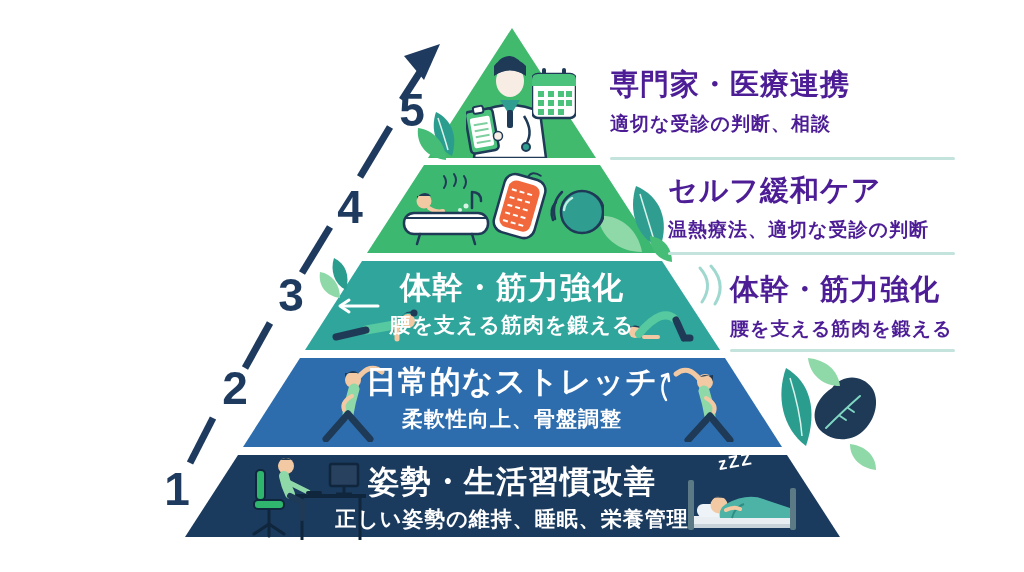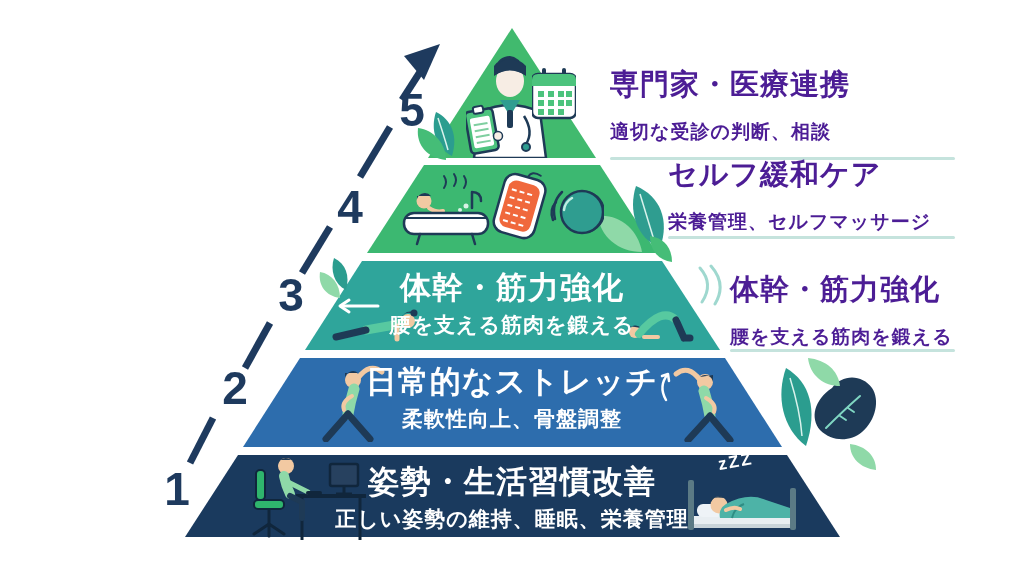--- a/index.html
+++ b/index.html
@@ -8,21 +8,21 @@
   .band{position:absolute;z-index:1;}
   .icon{position:absolute;z-index:3;}
   .leaf{position:absolute;z-index:2;}
   .num{position:absolute;z-index:3;width:44px;text-align:center;
        font-size:46px;font-weight:800;color:#1e3a5e;line-height:50px;}
   .lvl-text{position:absolute;z-index:4;left:212px;width:600px;text-align:center;color:#ffffff;}
   .lvl-title{font-size:31px;font-weight:800;letter-spacing:1px;line-height:1.05;}
   .lvl-sub{font-size:21px;font-weight:700;margin-top:6px;letter-spacing:1px;}
   .ann{position:absolute;z-index:4;color:#4c1d95;}
   .ann-title{font-size:29px;font-weight:800;line-height:1.0;letter-spacing:1px;}
-  .ann-sub{font-size:19px;font-weight:700;margin-top:20px;letter-spacing:1px;}
+  .ann-sub{font-size:19px;font-weight:700;margin-top:12px;letter-spacing:1px;}
   .ann-divider{position:absolute;left:0;right:0;height:3px;background:#c5e3dd;border-radius:2px;}
   .zzz{position:absolute;z-index:4;color:#ffffff;font-weight:800;font-size:17px;
        letter-spacing:2px;transform:rotate(-10deg);}
   svg{display:block;}
 </style>
 </head>
 <body>
 
 <div class="canvas">
 
@@ -257,23 +257,23 @@
   <div class="lvl-text" style="top:466px">
     <div class="lvl-title">姿勢・生活習慣改善</div>
     <div class="lvl-sub">正しい姿勢の維持、睡眠、栄養管理</div>
   </div>
 
   <div class="ann" style="left:610px;top:70px;width:345px;height:92px">
     <div class="ann-title">専門家・医療連携</div>
     <div class="ann-sub">適切な受診の判断、相談</div>
     <div class="ann-divider" style="top:87px"></div>
   </div>
-  <div class="ann" style="left:668px;top:160px;width:287px;height:82px">
+  <div class="ann" style="left:668px;top:176px;width:287px;height:82px">
     <div class="ann-title">セルフ緩和ケア</div>
-    <div class="ann-sub">栄養管理、セルフマッサージ</div>
+    <div class="ann-sub">温熱療法、適切な受診の判断</div>
     <div class="ann-divider" style="top:76px"></div>
   </div>
   <div class="ann" style="left:730px;top:275px;width:225px;height:80px">
     <div class="ann-title">体幹・筋力強化</div>
     <div class="ann-sub">腰を支える筋肉を鍛える</div>
     <div class="ann-divider" style="top:74px"></div>
   </div>
 
   <span class="zzz" style="left:718px;top:452px">zZZ</span>
 

